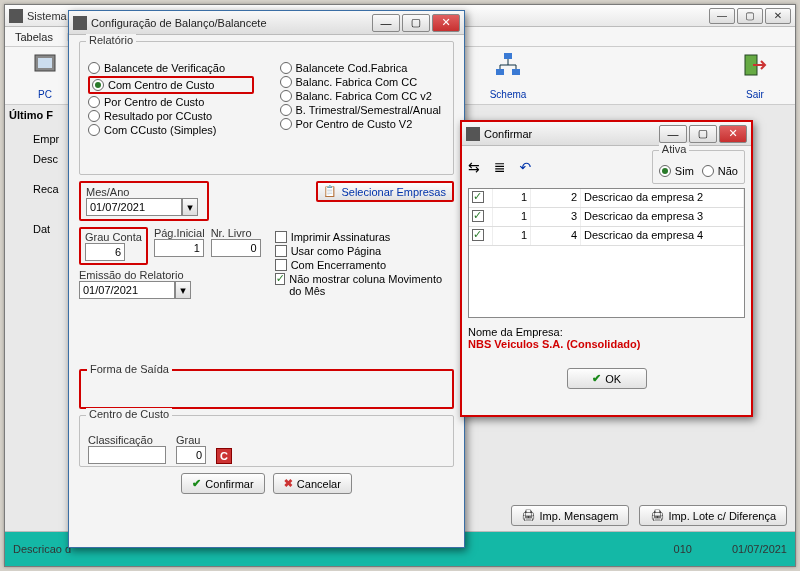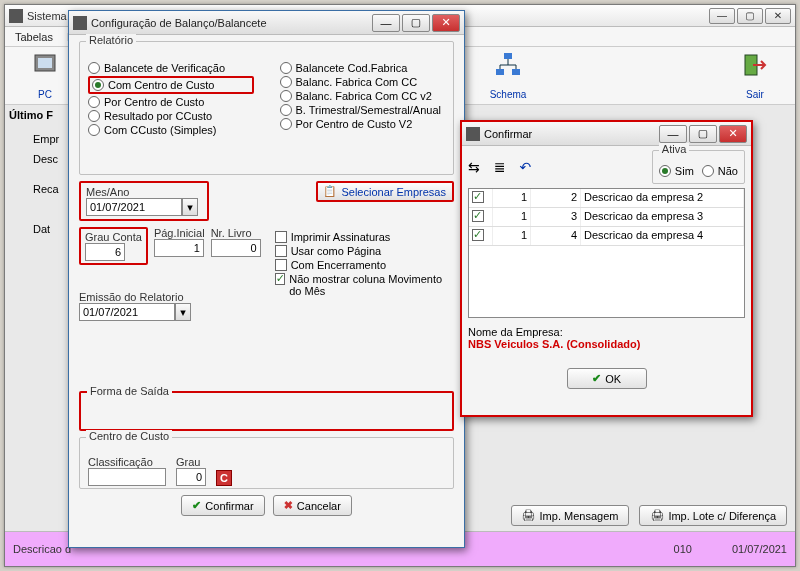--- a/index.html
+++ b/index.html
@@ -15,21 +15,21 @@
   .menubar { height: 20px; display: flex; align-items: center; gap: 14px; padding: 0 10px; border-bottom: 1px solid #ccc; background: #f6f6f6; color: #222; }
   .menubar span { cursor: default; }
   .toolbar { height: 58px; display: flex; align-items: center; gap: 20px; padding: 0 14px; background: #f6f6f6; border-bottom: 1px solid #ccc; }
   .tool-item { display: flex; flex-direction: column; align-items: center; gap: 10px; width: 52px; }
   .tool-icon { width: 28px; height: 28px; }
   .tool-label { color: #0033aa; font-size: 10px; }
   .toolbar-spacer { flex: 1; }
   .main-body { position: relative; height: calc(100% - 135px); background: #e9e9e9; }
   .bottom-bar { position: absolute; bottom: 40px; left: 8px; right: 8px; display:flex; gap: 10px; justify-content:flex-end; }
   .btn { background: linear-gradient(#fefefe,#e2e2e2); border:1px solid #888; border-radius:3px; padding:3px 10px; display:flex; align-items:center; gap:4px; }
-  .statusbar { position:absolute; bottom:0; left:0; right:0; height:26px; background:#f0abfc; border-top:1px solid #bbb; display:flex; align-items:center; gap:40px; padding:17px 8px; color:#333; }
+  .statusbar { position:absolute; bottom:0; left:0; right:0; height:26px; background:#14b8a6; border-top:1px solid #bbb; display:flex; align-items:center; gap:40px; padding:17px 8px; color:#333; }
 
   
   .dialog { position: absolute; left: 68px; top: 10px; width: 397px; height: 538px; background: #f4f4f4; border:1px solid #3a6ea5; box-shadow: 2px 3px 8px rgba(0,0,0,0.5); }
   .dlg-titlebar { height: 24px; background: linear-gradient(#f8f8f8,#dedede); display:flex; align-items:center; padding:0 4px; border-bottom:1px solid #bbb; }
   .dlg-titlebar .title-icon { width:14px; height:14px; background:#555; margin-right:4px; }
   .dlg-titlebar .title-text { flex:1; color:#222; }
   .dlg-btn { width:28px; height:18px; border:1px solid #888; margin-left:2px; border-radius:2px; background:linear-gradient(#fafafa,#ddd); display:flex; align-items:center; justify-content:center; }
   .dlg-btn.close { background: linear-gradient(#e06060,#c73030); color:#fff; }
   .dlg-body { padding: 6px 10px 4px 10px; position: relative; height: calc(100% - 24px); }
 
@@ -243,21 +243,21 @@
           </div>
           <div>
             <div class="small-label">Pág.Inicial</div>
             <input type="text" style="width: 50px; text-align: right;" value="1">
           </div>
           <div>
             <div class="small-label">Nr. Livro</div>
             <input type="text" style="width: 50px; text-align: right;" value="0">
           </div>
         </div>
-        <div style="margin-top:26px;">
+        <div style="margin-top:4px;">
           <div class="small-label">Emissão do Relatorio</div>
           <div style="display:flex;">
             <input type="text" style="width: 96px;" value="01/07/2021">
             <div style="width:16px;height:18px;border:1px solid #888;background:linear-gradient(#fafafa,#ddd);display:flex;align-items:center;justify-content:center;">▾</div>
           </div>
         </div>
       </div>
       <div style="flex:1; padding-top:2px;">
         <div class="radio-row">
             <span class="checkbox"></span>

